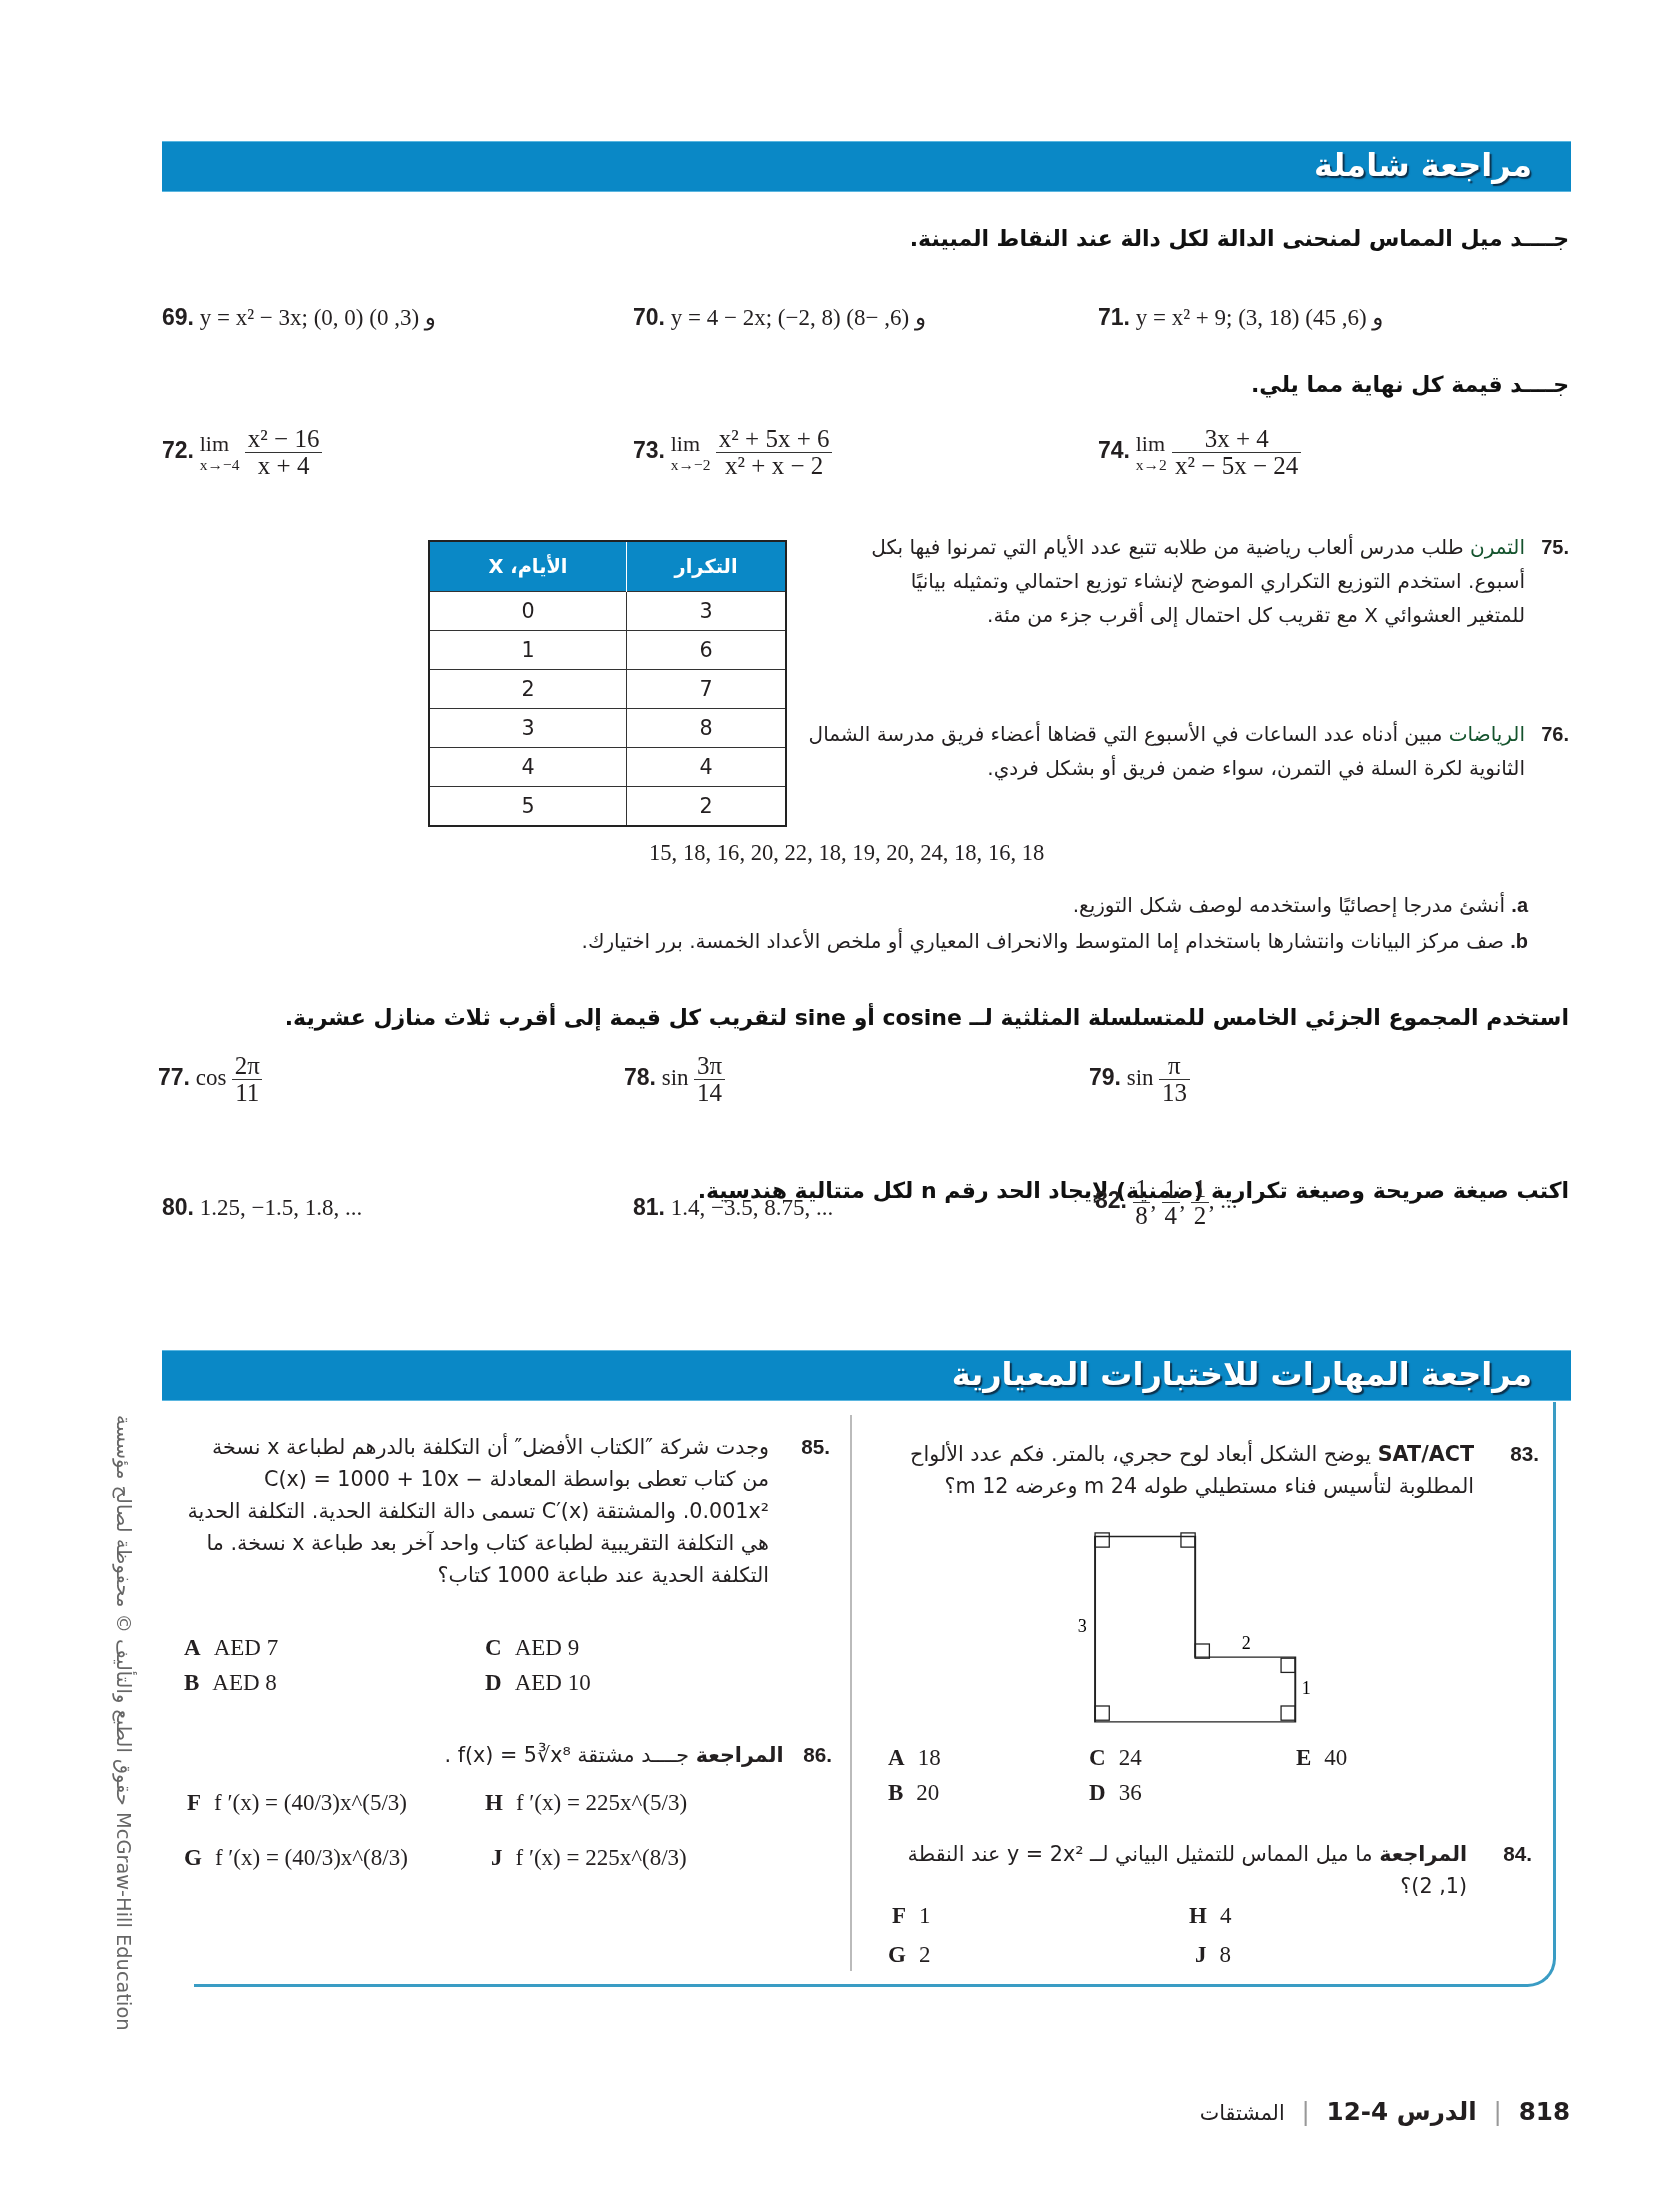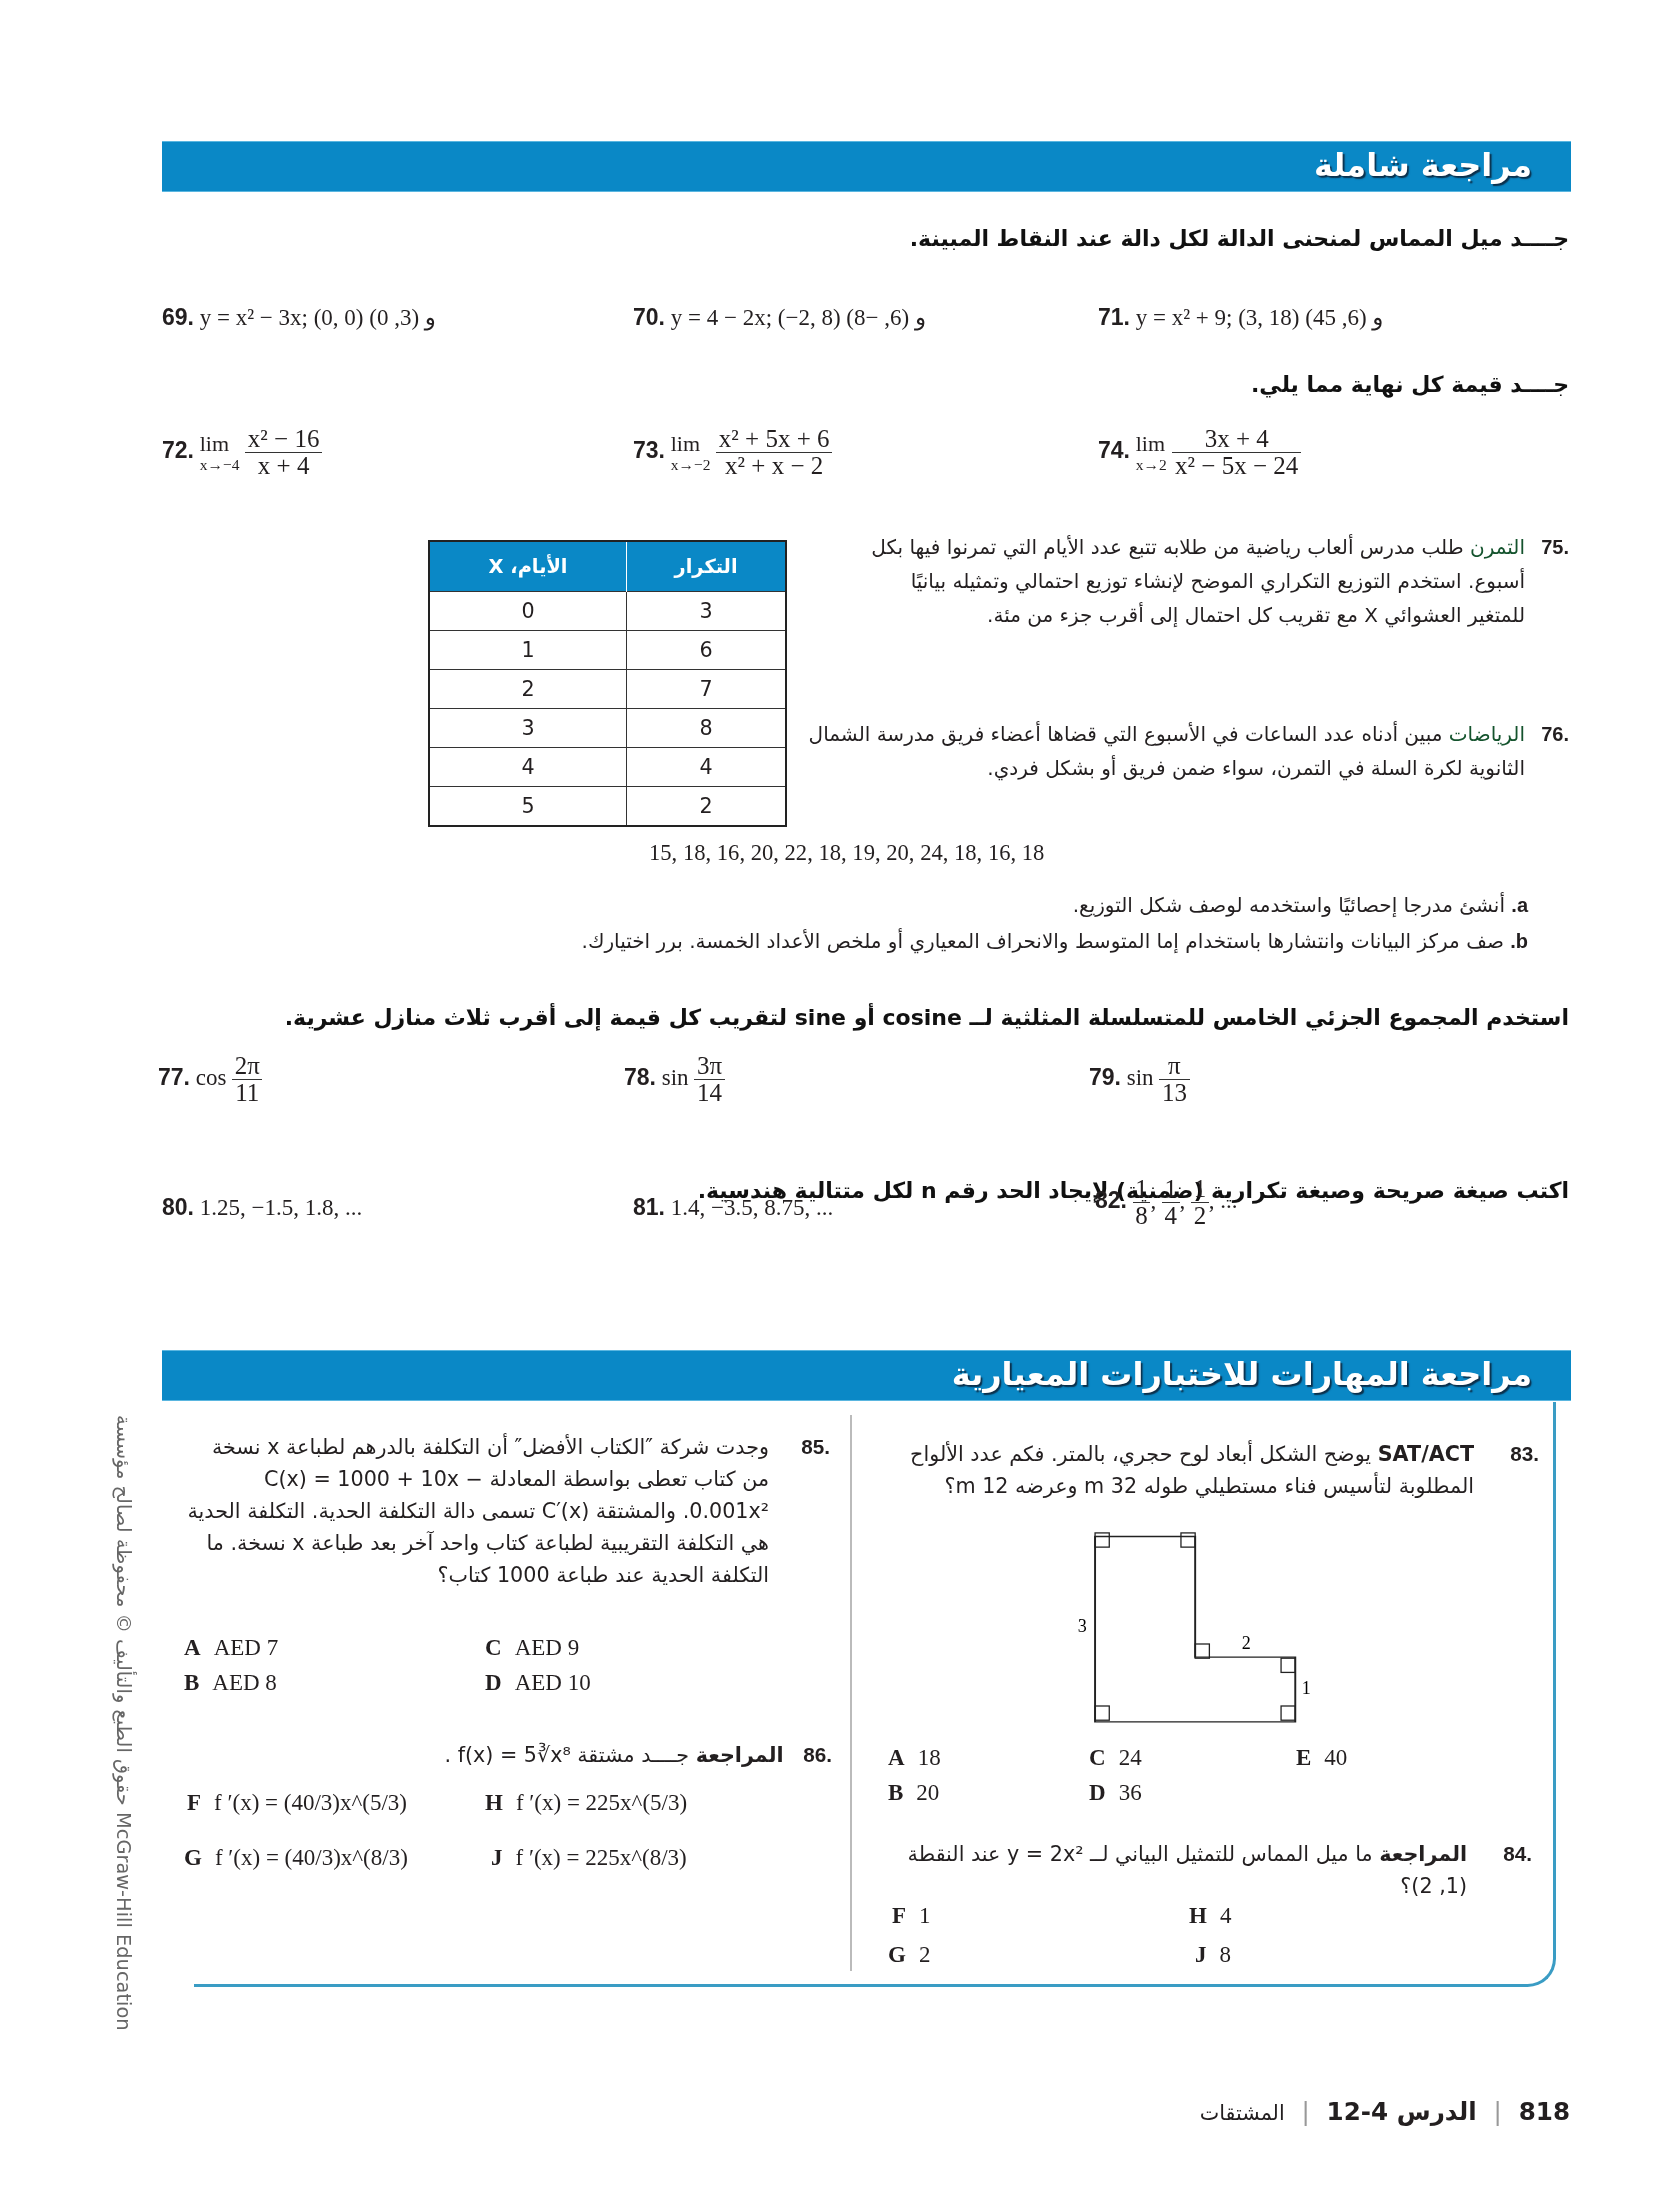--- a/index.html
+++ b/index.html
@@ -183,21 +183,21 @@
   <span>جــــد مشتقة f(x) = 5∛x⁸ .</span>
 </div>
 <div class="choice serif" style="left:187px;top:1790px;"><b>F</b><span>f ′(x) = (40/3)x^(5/3)</span></div>
 <div class="choice serif" style="left:184px;top:1845px;"><b>G</b><span>f ′(x) = (40/3)x^(8/3)</span></div>
 <div class="choice serif" style="left:485px;top:1790px;"><b>H</b><span>f ′(x) = 225x^(5/3)</span></div>
 <div class="choice serif" style="left:491px;top:1845px;"><b>J</b><span>f ′(x) = 225x^(8/3)</span></div>
 
 <div class="para" style="left:905px;width:569px;top:1438px;font-size:20.7px;line-height:32px;">
   <span class="num" style="position:absolute;right:-65px;">.83</span>
   <b>SAT/ACT</b>
-  <span>يوضح الشكل أبعاد لوح حجري، بالمتر. فكم عدد الألواح المطلوبة لتأسيس فناء مستطيلي طوله 32 m وعرضه 12 m؟</span>
+  <span>يوضح الشكل أبعاد لوح حجري، بالمتر. فكم عدد الألواح المطلوبة لتأسيس فناء مستطيلي طوله 24 m وعرضه 12 m؟</span>
 </div>
 <svg class="abs" style="left:1066px;top:1525px;" width="310" height="207" viewBox="0 0 480 320">
   <g fill="none" stroke="#222" stroke-width="3">
     <path d="M45 45 L200 45 L200 312 L355 312 L355 455 L45 455 Z" transform="scale(1,0.7) translate(0,-20)"></path>
   </g>
   <g fill="none" stroke="#222" stroke-width="2">
     <rect x="45" y="12" width="22" height="22"></rect>
     <rect x="178" y="12" width="22" height="22"></rect>
     <rect x="200" y="184" width="22" height="22"></rect>
     <rect x="333" y="206" width="22" height="22"></rect>

